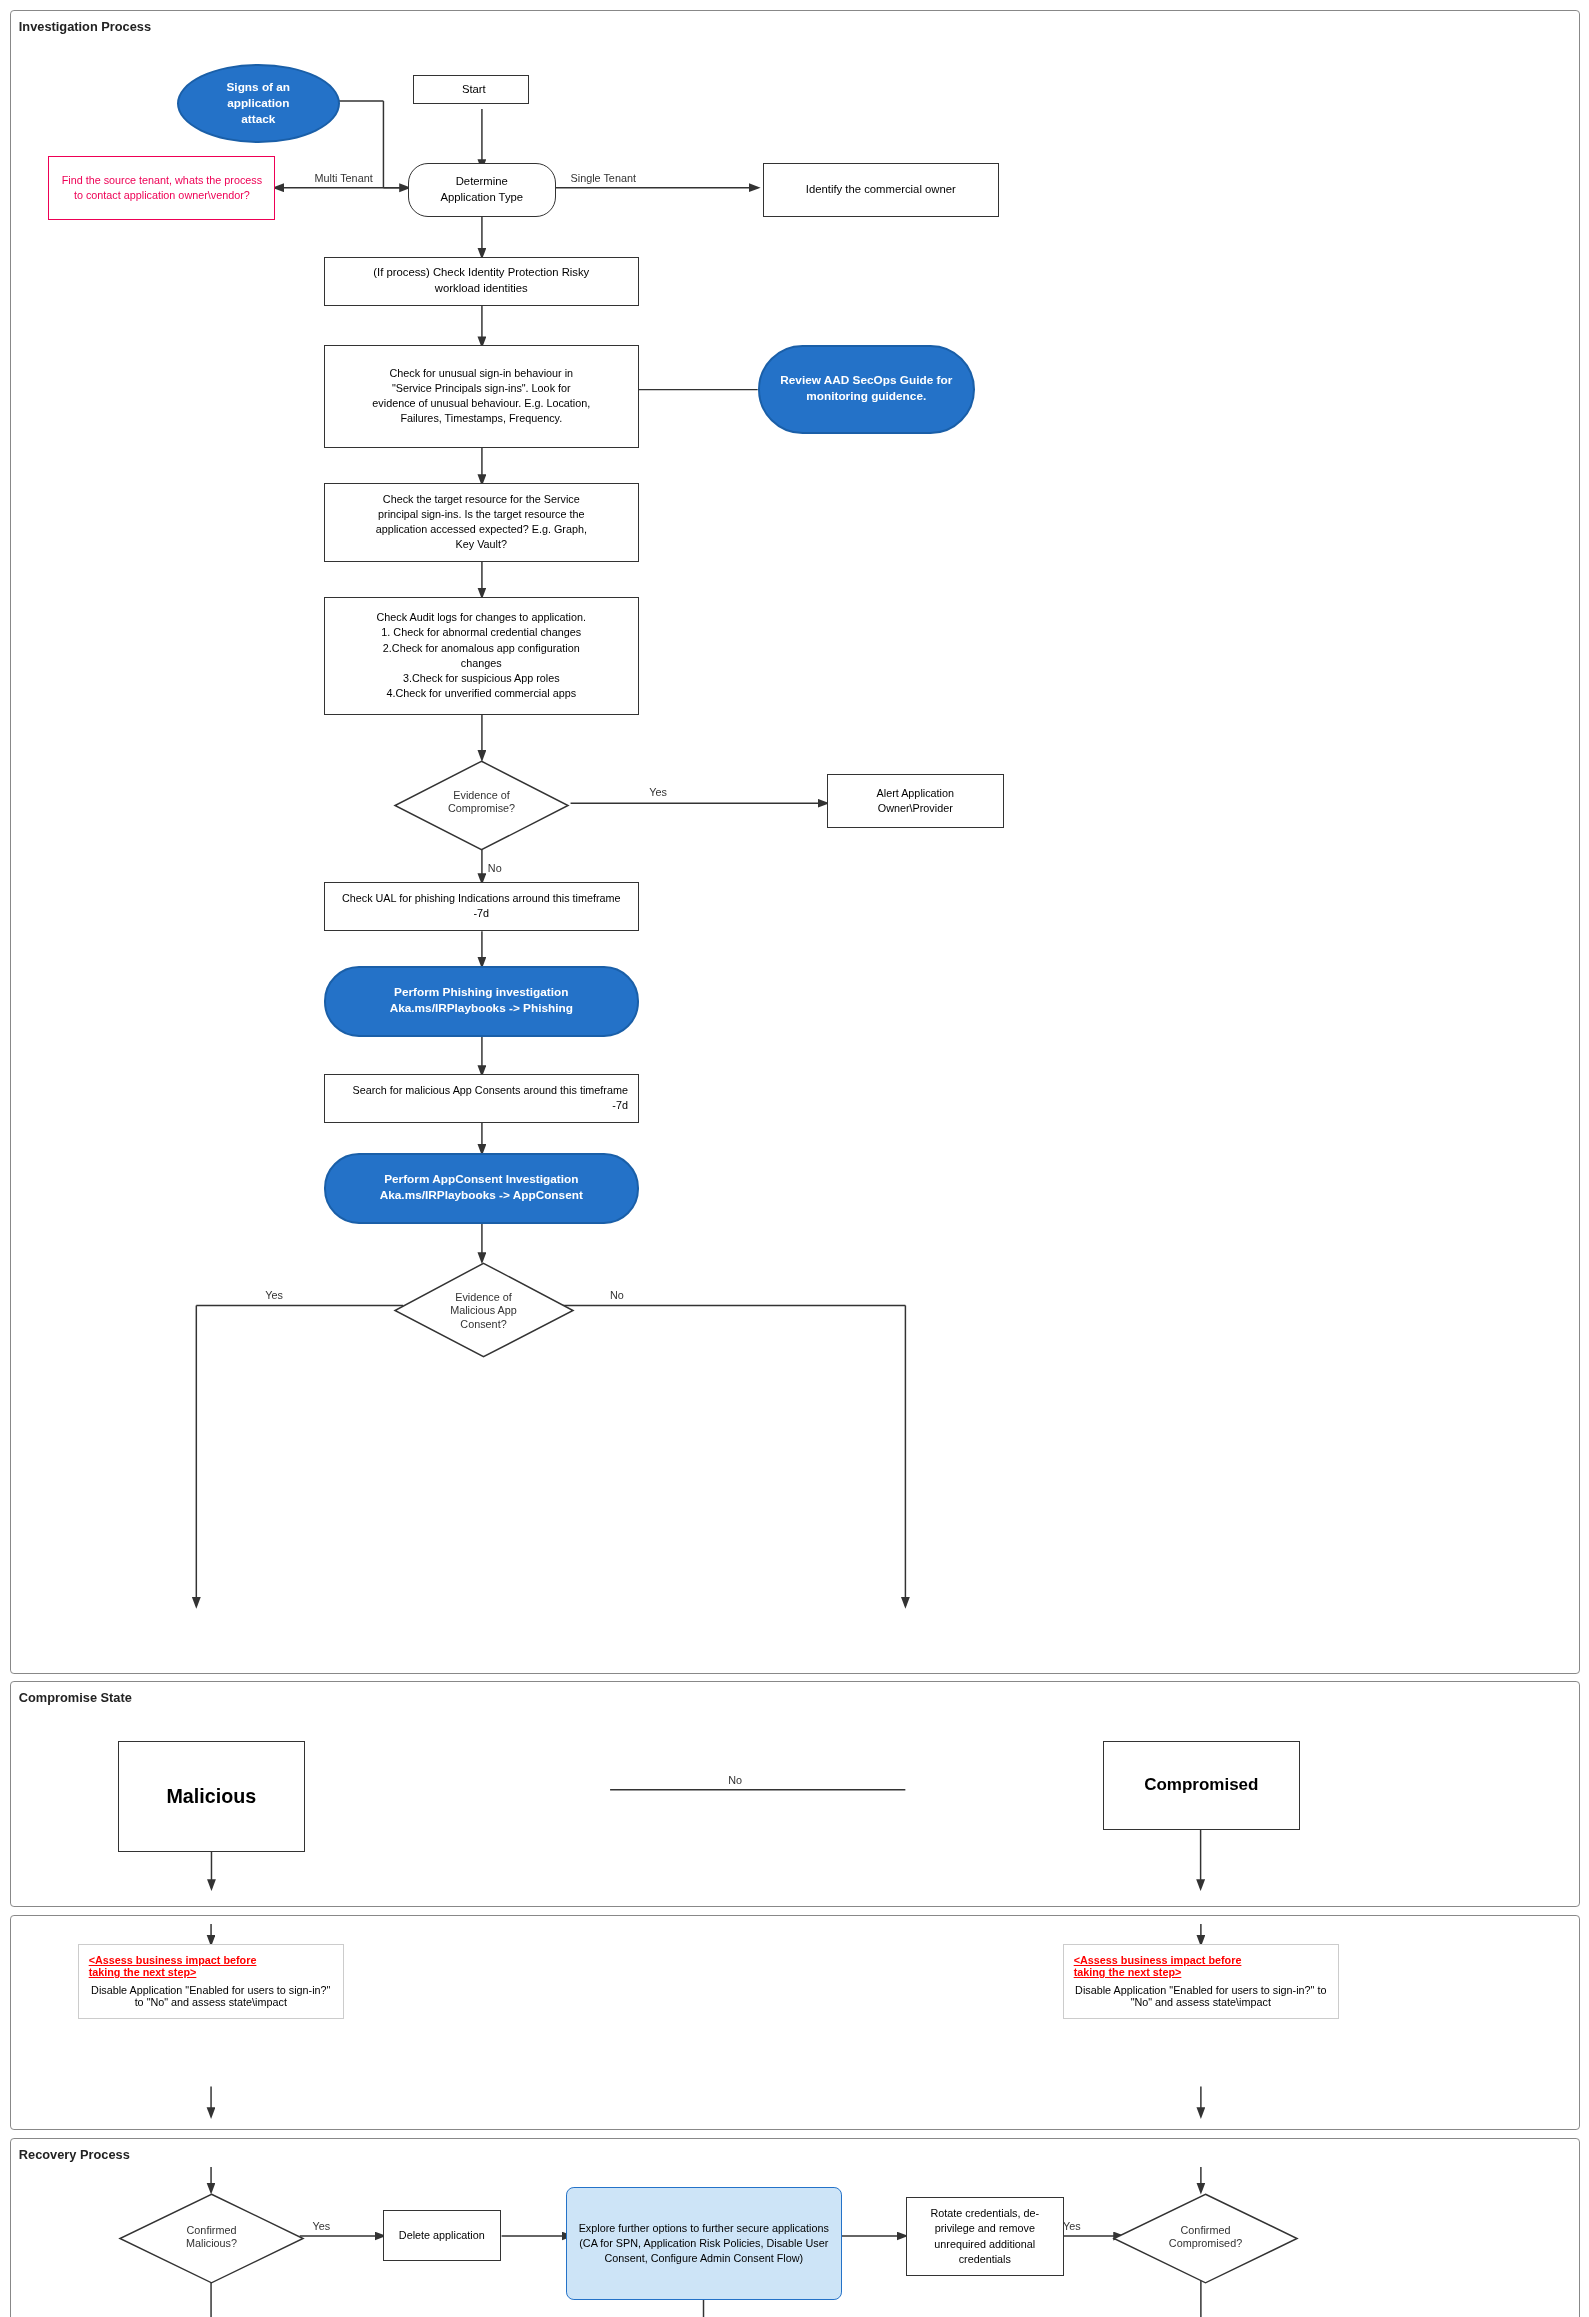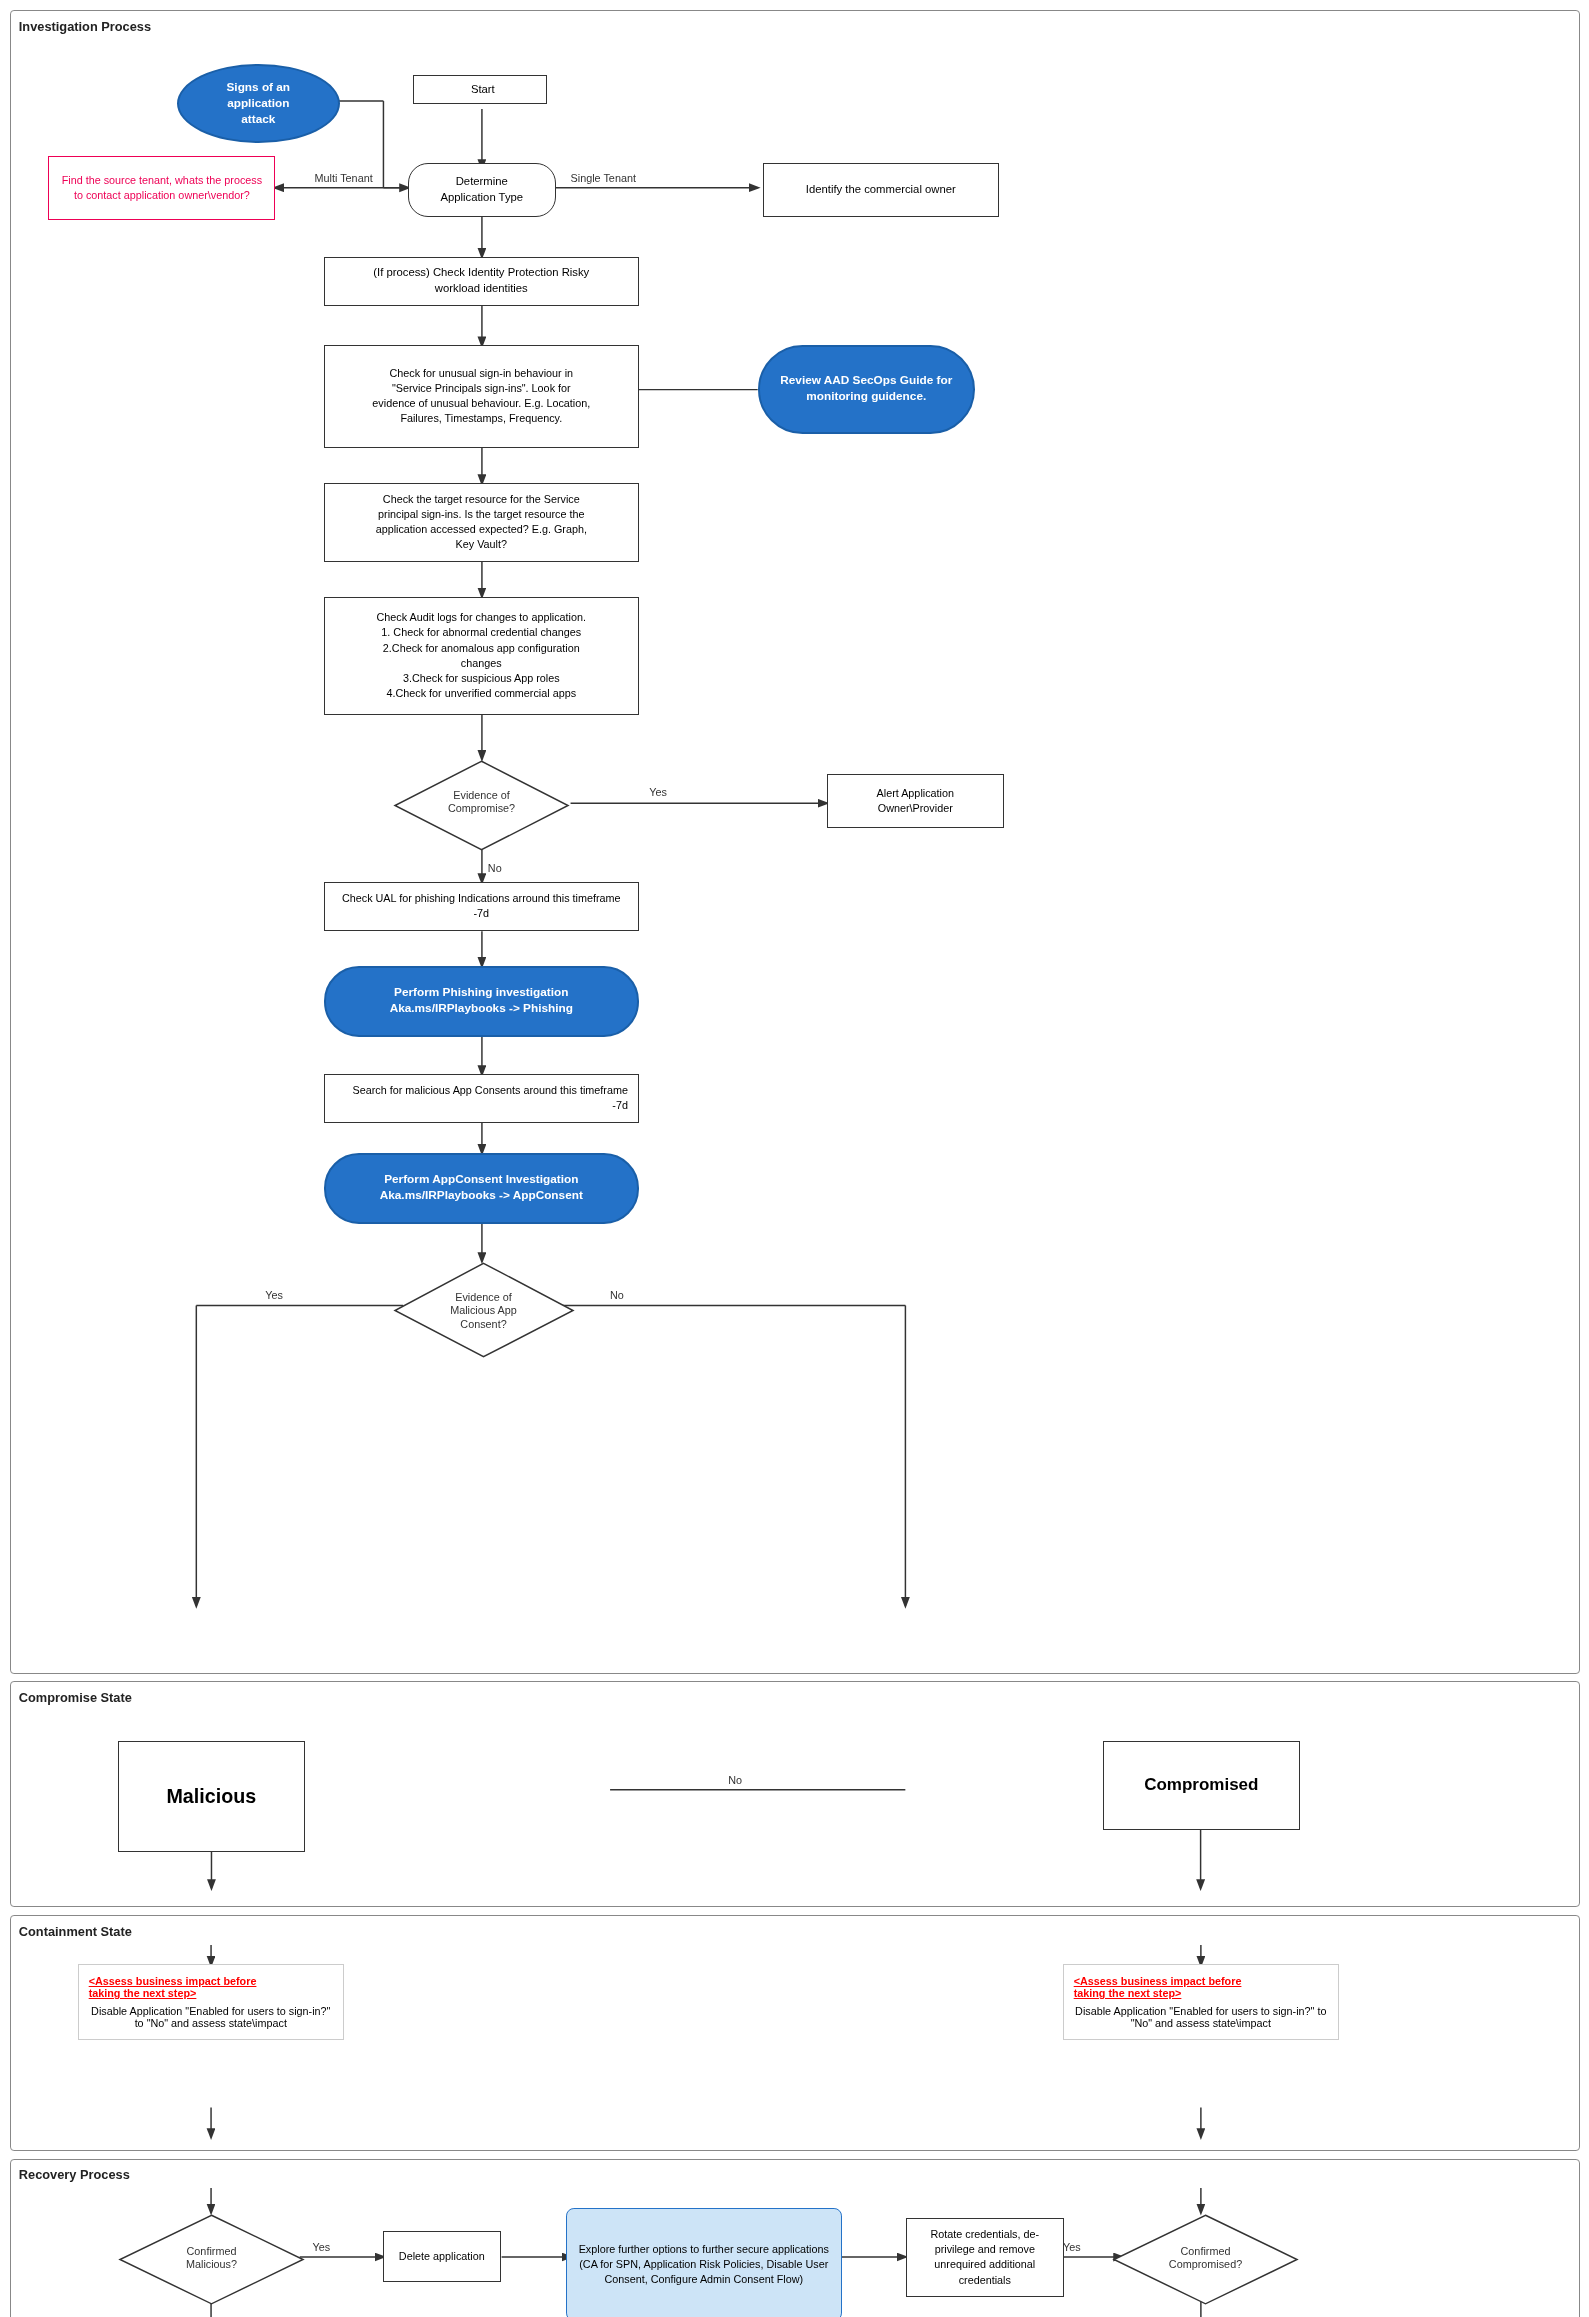--- a/index.html
+++ b/index.html
@@ -171,21 +171,21 @@
 
       <line x1="390" y1="1285" x2="180" y2="1285" stroke="#333" stroke-width="1.5"></line>
       <line x1="180" y1="1285" x2="180" y2="1590" stroke="#333" stroke-width="1.5" marker-end="url(#arrow)"></line>
       <text x="250" y="1278" class="arrow-label">Yes</text>
 
       <line x1="550" y1="1285" x2="900" y2="1285" stroke="#333" stroke-width="1.5"></line>
       <line x1="900" y1="1285" x2="900" y2="1590" stroke="#333" stroke-width="1.5" marker-end="url(#arrow)"></line>
       <text x="600" y="1278" class="arrow-label">No</text>
     </svg>
 
-    <div class="box-rect" style="left:394px; top:35px; width:134px;padding-left:16px;">
+    <div class="box-rect" style="left:394px; top:35px; width:116px;padding-left:16px;">
       <span>Start</span>
     </div>
 
     <div class="box-blue-ellipse" style="left:158px; top:24.6px; width:163px; height:79px; display:flex; align-items:center; justify-content:center;">
       <span style="white-space:pre-line;">Signs of an
 application
 attack</span>
     </div>
 
     <div class="box-rect" style="left:389px; top:123px; width:148px; height:54px; display:flex; align-items:center; justify-content:center;border-radius:20px;">
@@ -283,21 +283,20 @@
       <span style="font-size:19.7px; font-weight:bold;">Malicious</span>
     </div>
 
     <div class="box-rect" style="left:1084px; top:29.6px; width:197px; height:89px; display:flex; align-items:center; justify-content:center;">
       <span style="font-size:17px; font-weight:bold;">Compromised</span>
     </div>
   </div>
 </div>
 
 <div class="section" id="contain-section">
-  <div class="section-label">Containment State</div>
   <div class="flow-area" id="contain-state">
     <svg class="flow-svg" width="1566" height="197" viewBox="0 0 1590 200">
       <defs>
         <marker id="arrow3" markerWidth="8" markerHeight="8" refX="6" refY="3" orient="auto">
           <path d="M0,0 L0,6 L8,3 z" fill="#333"></path>
         </marker>
       </defs>
 
       <line x1="195" y1="0" x2="195" y2="20" stroke="#333" stroke-width="1.5" marker-end="url(#arrow3)"></line>
 

